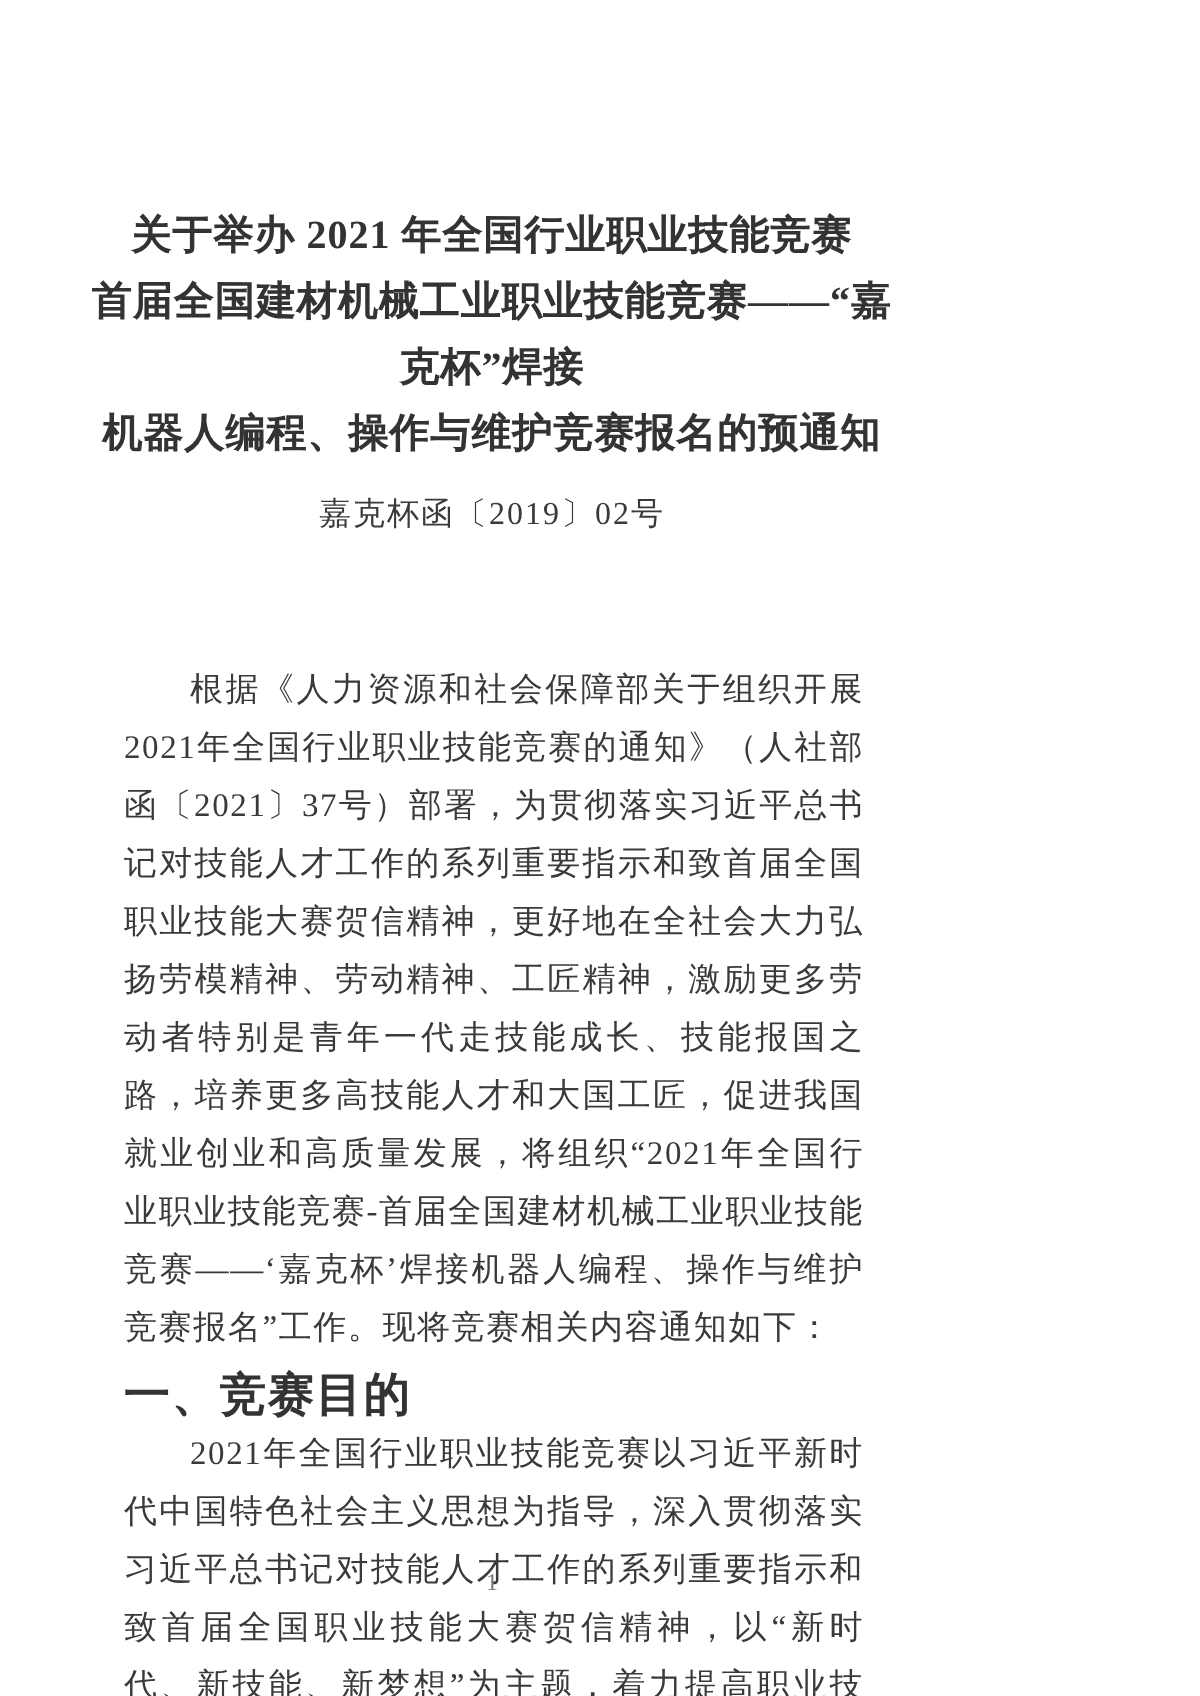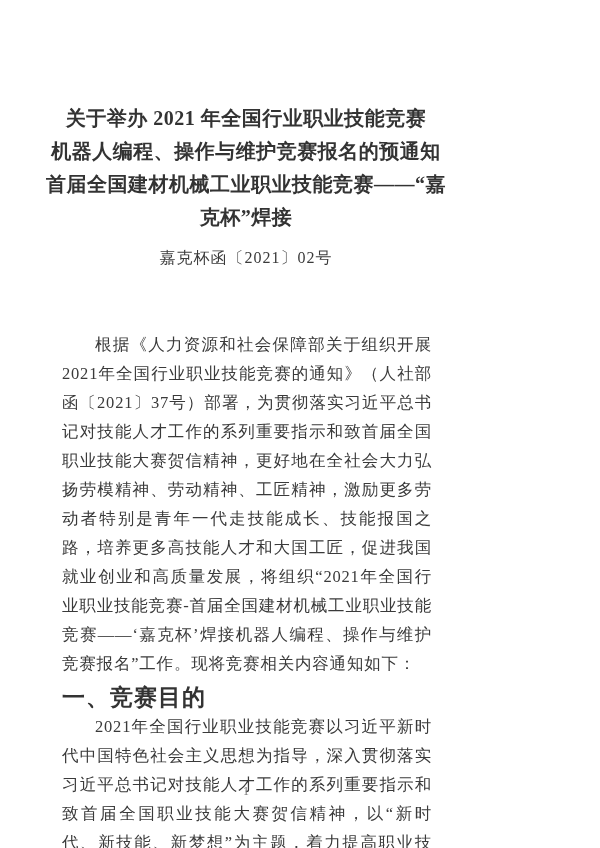--- a/index.html
+++ b/index.html
@@ -74,25 +74,25 @@
     color: #777777;
   }
 </style>
 </head>
 <body>
 
 <div class="page">
 
   <div class="title-block">
     <div>关于举办 2021 年全国行业职业技能竞赛</div>
+    <div>首届全国建材机械工业职业技能竞赛——“嘉克杯”焊接</div>
     <div>机器人编程、操作与维护竞赛报名的预通知</div>
-    <div>首届全国建材机械工业职业技能竞赛——“嘉克杯”焊接</div>
   </div>
 
-  <div class="doc-number">嘉克杯函〔2021〕02号</div>
+  <div class="doc-number">嘉克杯函〔2019〕02号</div>
 
   <p class="body-para para-intro">根据《人力资源和社会保障部关于组织开展 2021年全国行业职业技能竞赛的通知》（人社部函〔2021〕37号）部署，为贯彻落实习近平总书记对技能人才工作的系列重要指示和致首届全国职业技能大赛贺信精神，更好地在全社会大力弘扬劳模精神、劳动精神、工匠精神，激励更多劳动者特别是青年一代走技能成长、技能报国之路，培养更多高技能人才和大国工匠，促进我国就业创业和高质量发展，将组织“2021年全国行业职业技能竞赛-首届全国建材机械工业职业技能竞赛——‘嘉克杯’焊接机器人编程、操作与维护竞赛报名”工作。现将竞赛相关内容通知如下：</p>
 
   <h2 class="section-heading">一、竞赛目的</h2>
 
   <p class="body-para para-section">2021年全国行业职业技能竞赛以习近平新时代中国特色社会主义思想为指导，深入贯彻落实习近平总书记对技能人才工作的系列重要指示和致首届全国职业技能大赛贺信精神，以“新时代、新技能、新梦想”为主题，着力提高职业技能竞赛科学化、规范化、专业化水平，坚持开放、公平、绿色、廉洁的办赛理念，创新竞赛形式、提高竞赛质量、推广竞赛成果，实现以赛促学、以赛促训、以赛促评、以赛促建，为全面提高劳动者素质、推动经济高质量发展提供坚实基础，营</p>
 
   <div class="page-number">1</div>
 
 </div>

